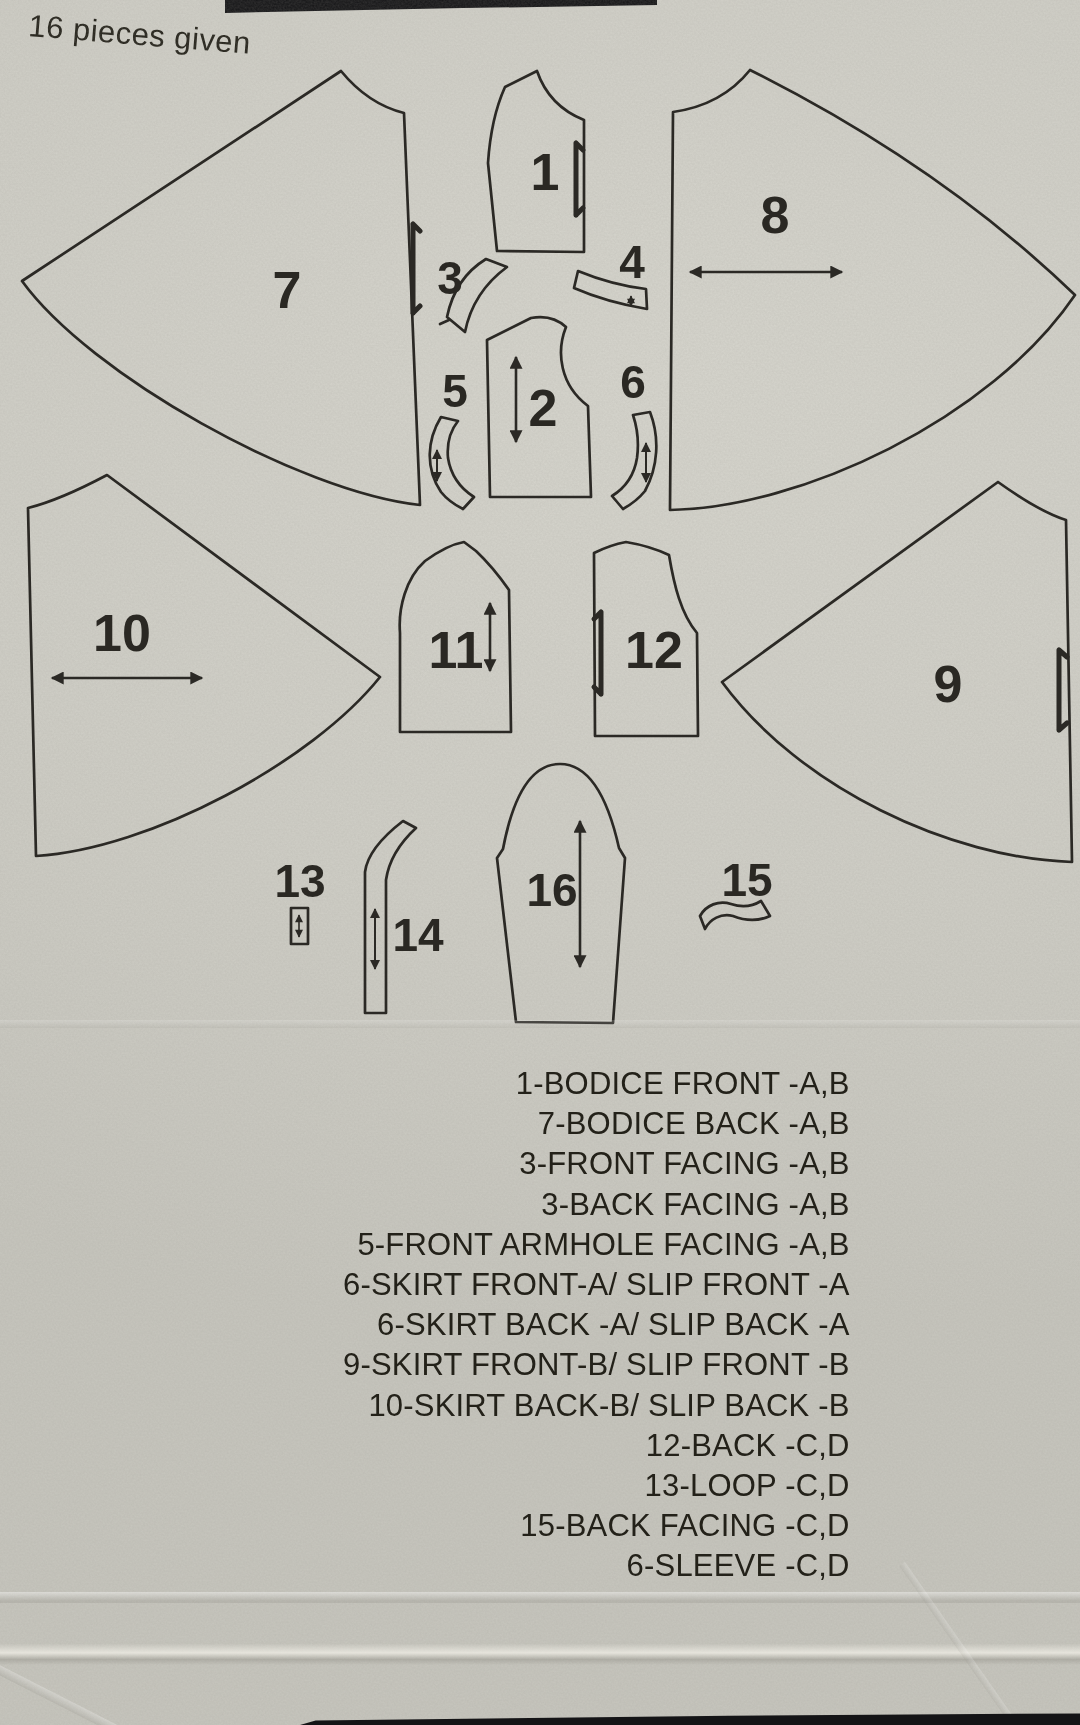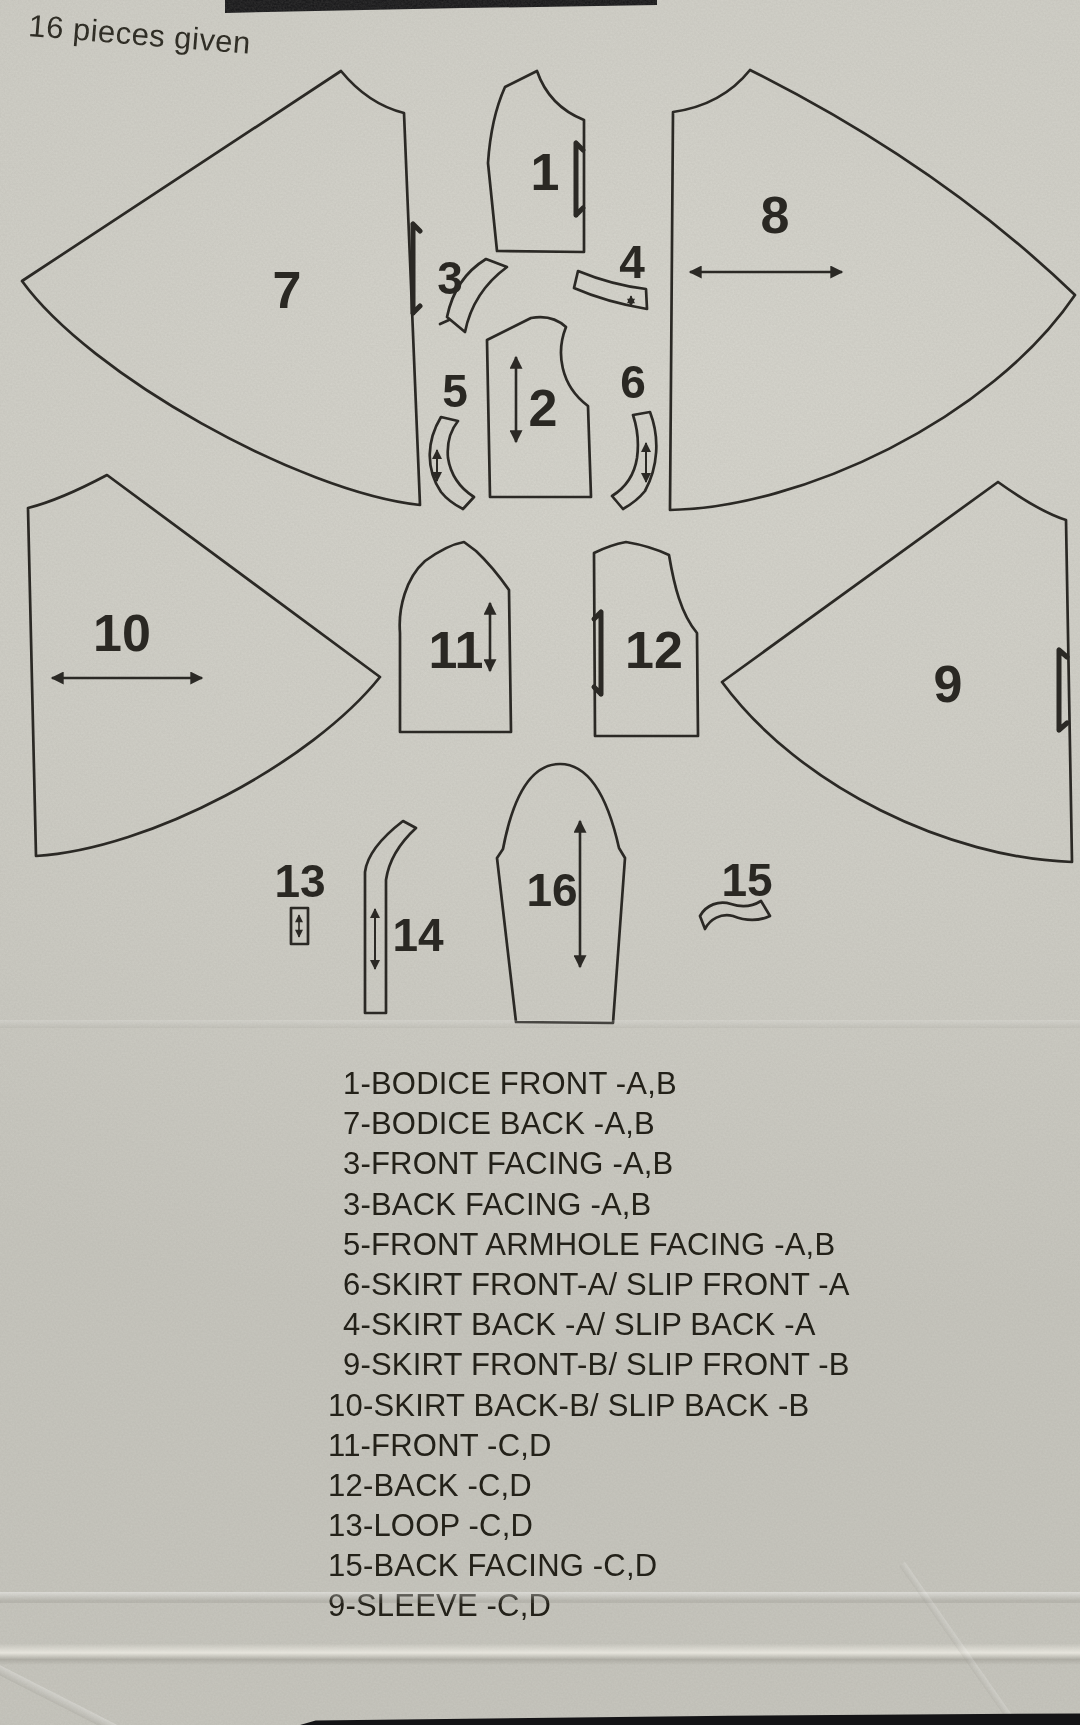--- a/index.html
+++ b/index.html
@@ -31,21 +31,21 @@
   .pc{fill:none;stroke:#2b2925;stroke-width:2.7;stroke-linejoin:round;stroke-linecap:round;}
   .grain{stroke:#2b2925;stroke-width:2.6;}
   .grain-sm{stroke-width:2;}
   .grain-xs{stroke-width:1.6;}
   .fold{fill:none;stroke:#2b2925;stroke-width:5;stroke-linecap:round;stroke-linejoin:round;}
   .num{fill:#2a2823;font-family:"Liberation Sans",sans-serif;font-weight:600;font-size:52px;text-anchor:middle;}
   .num-sm{font-size:46px;}
   .legend{
     position:absolute;left:328px;top:1064px;
     font-size:31px;line-height:40.2px;color:#232119;
-    letter-spacing:.2px;white-space:nowrap;font-weight:500;
+    letter-spacing:.2px;white-space:nowrap;font-weight:500;text-align:right;
   }
   .legend .row{height:40.2px;}
   .legend .ind{padding-left:15px;}
   .crease{position:absolute;left:0;right:0;pointer-events:none;}
   #c1{top:1020px;height:8px;background:linear-gradient(180deg,rgba(255,255,255,.28),rgba(130,128,120,.18));opacity:.6;}
   #c2{top:1592px;height:11px;background:linear-gradient(180deg,rgba(255,255,255,.5),rgba(120,118,110,.22) 80%);opacity:.8;}
   #c3{top:1644px;height:21px;background:linear-gradient(180deg,rgba(236,234,226,.05),rgba(242,240,232,.78) 42%,rgba(122,120,112,.3) 74%,rgba(236,234,226,0));opacity:.95;}
   #c4{left:-30px;top:1650px;width:250px;height:9px;transform:rotate(27deg);transform-origin:0 0;
       background:linear-gradient(180deg,rgba(255,255,255,.42),rgba(120,118,110,.26));opacity:.6;right:auto;}
   #c5{left:905px;top:1562px;width:240px;height:7px;transform:rotate(55deg);transform-origin:0 0;
@@ -169,28 +169,27 @@
     </g>
   </svg>
 
   <div class="legend">
     <div class="row ind">1-BODICE FRONT -A,B</div>
     <div class="row ind">7-BODICE BACK -A,B</div>
     <div class="row ind">3-FRONT FACING -A,B</div>
     <div class="row ind">3-BACK FACING -A,B</div>
     <div class="row ind">5-FRONT ARMHOLE FACING -A,B</div>
     <div class="row ind">6-SKIRT FRONT-A/ SLIP FRONT -A</div>
-    <div class="row ind">4-SKIRT BACK -A/ SLIP BACK -A</div>
+    <div class="row ind">6-SKIRT BACK -A/ SLIP BACK -A</div>
     <div class="row ind">9-SKIRT FRONT-B/ SLIP FRONT -B</div>
     <div class="row">10-SKIRT BACK-B/ SLIP BACK -B</div>
-    <div class="row">11-FRONT -C,D</div>
     <div class="row">12-BACK -C,D</div>
     <div class="row">13-LOOP -C,D</div>
     <div class="row">15-BACK FACING -C,D</div>
-    <div class="row">9-SLEEVE -C,D</div>
+    <div class="row">6-SLEEVE -C,D</div>
   </div>
 
   <div class="crease" id="c1"></div>
   <div class="crease" id="c2"></div>
   <div class="crease" id="c3"></div>
   <div class="crease" id="c4"></div>
   <div class="crease" id="c5"></div>
 
   <div class="edge-bottom"></div>
 </div>

